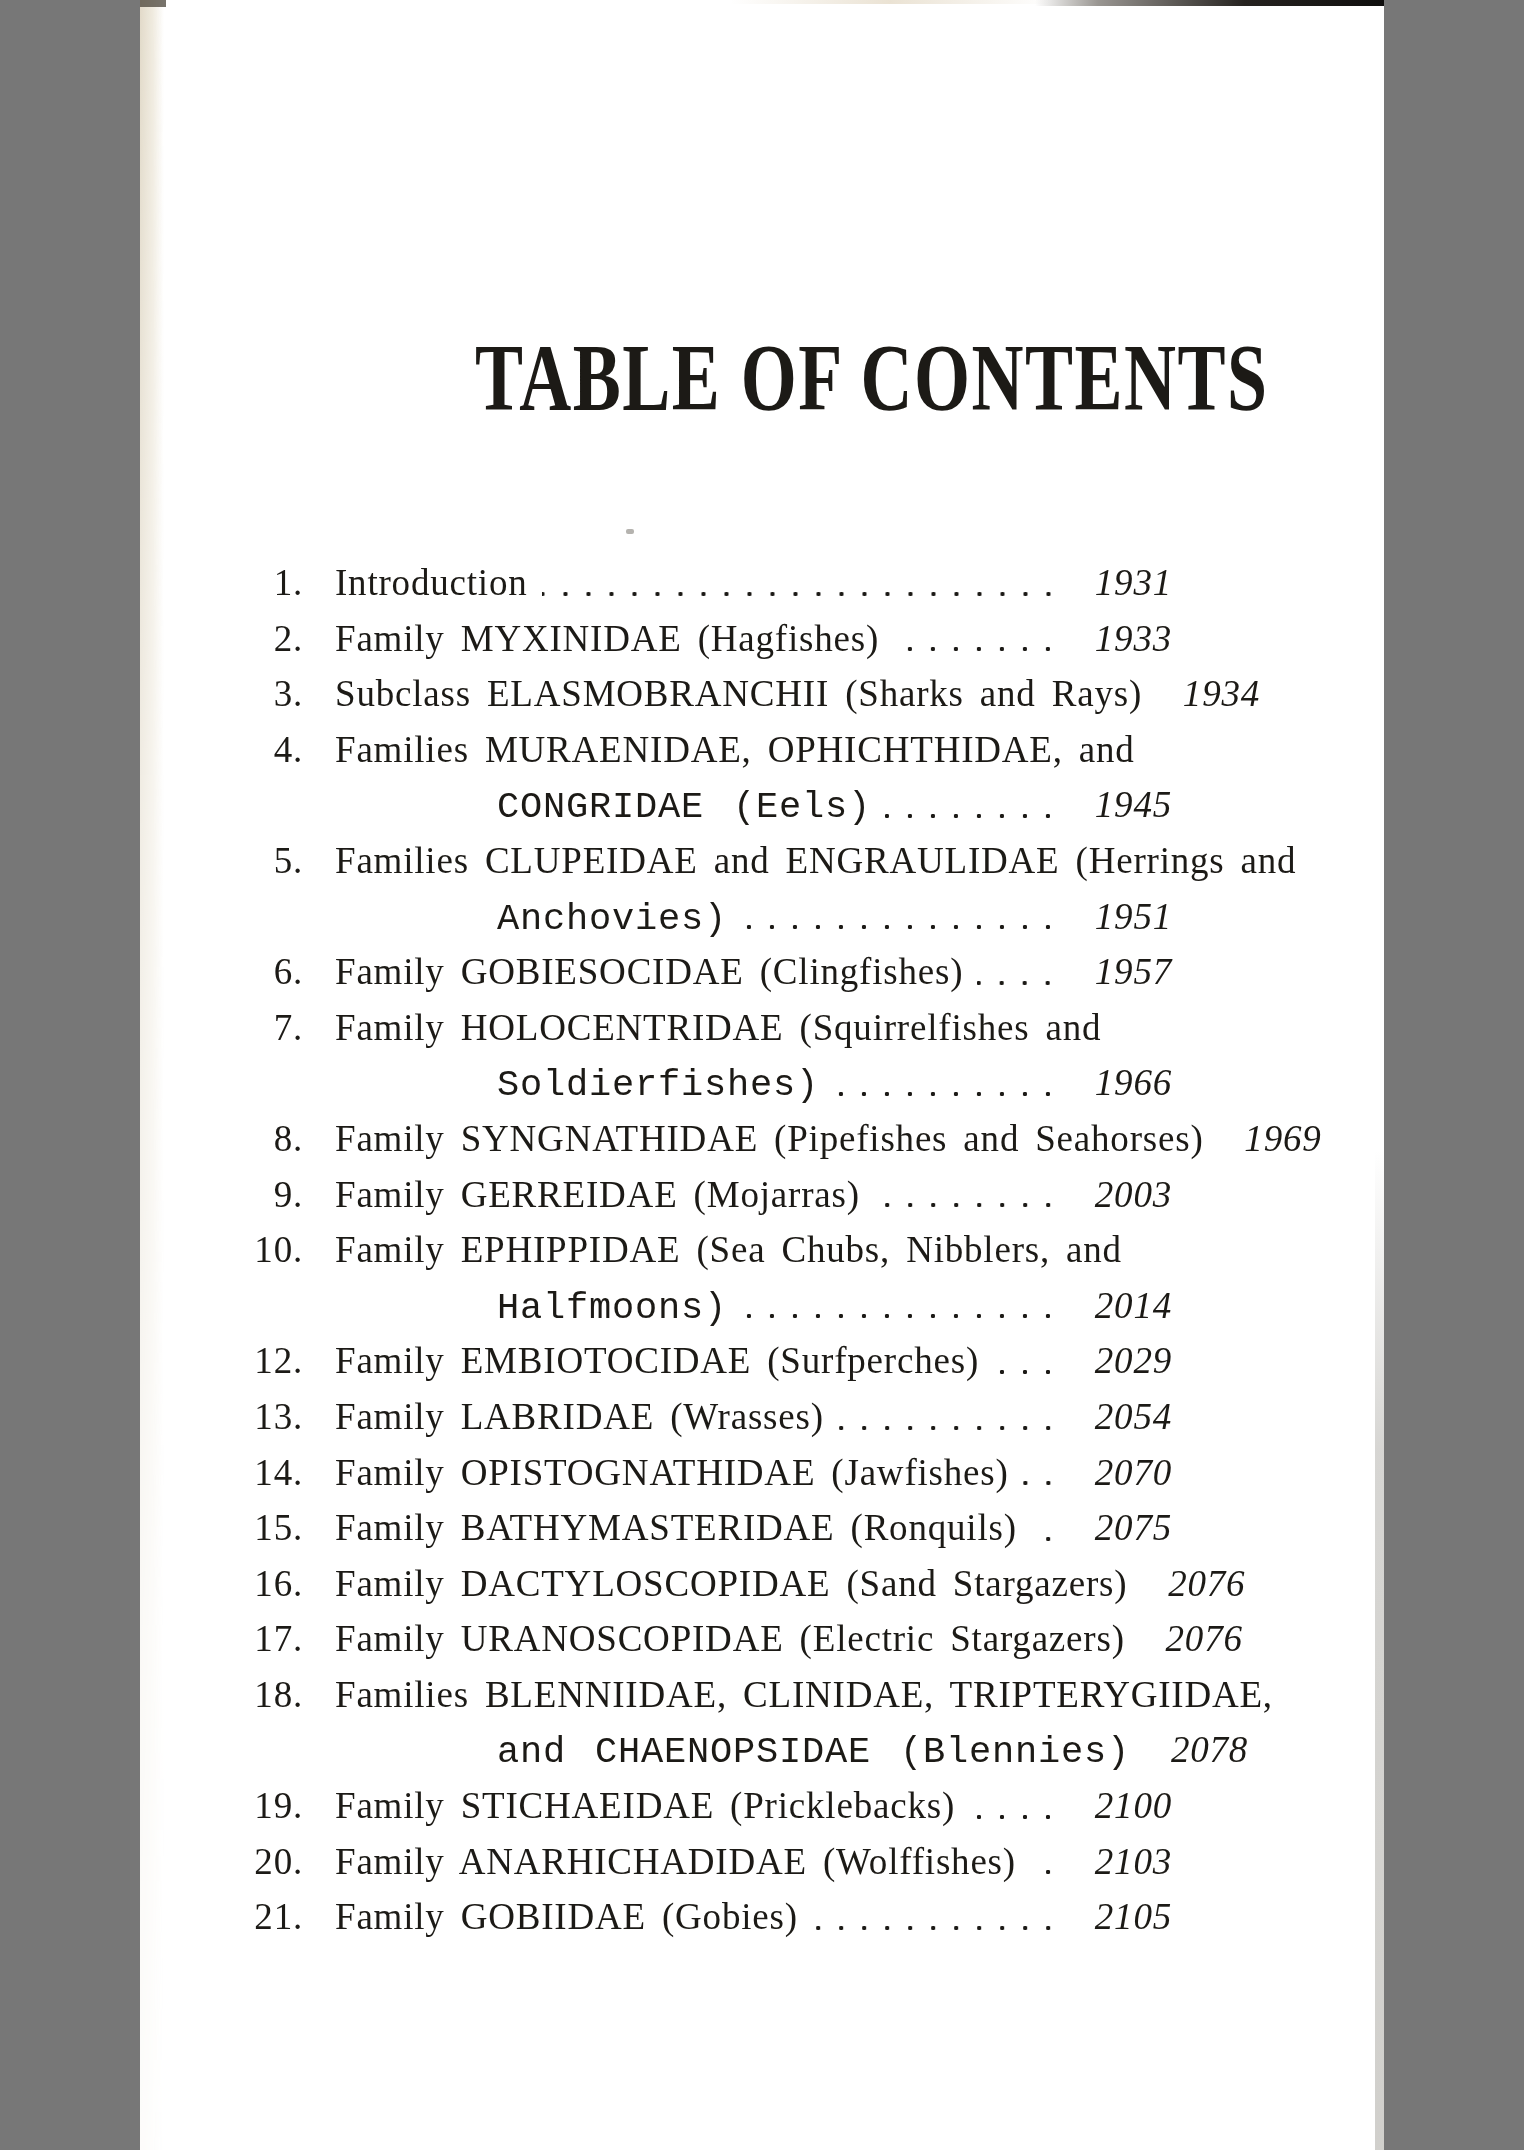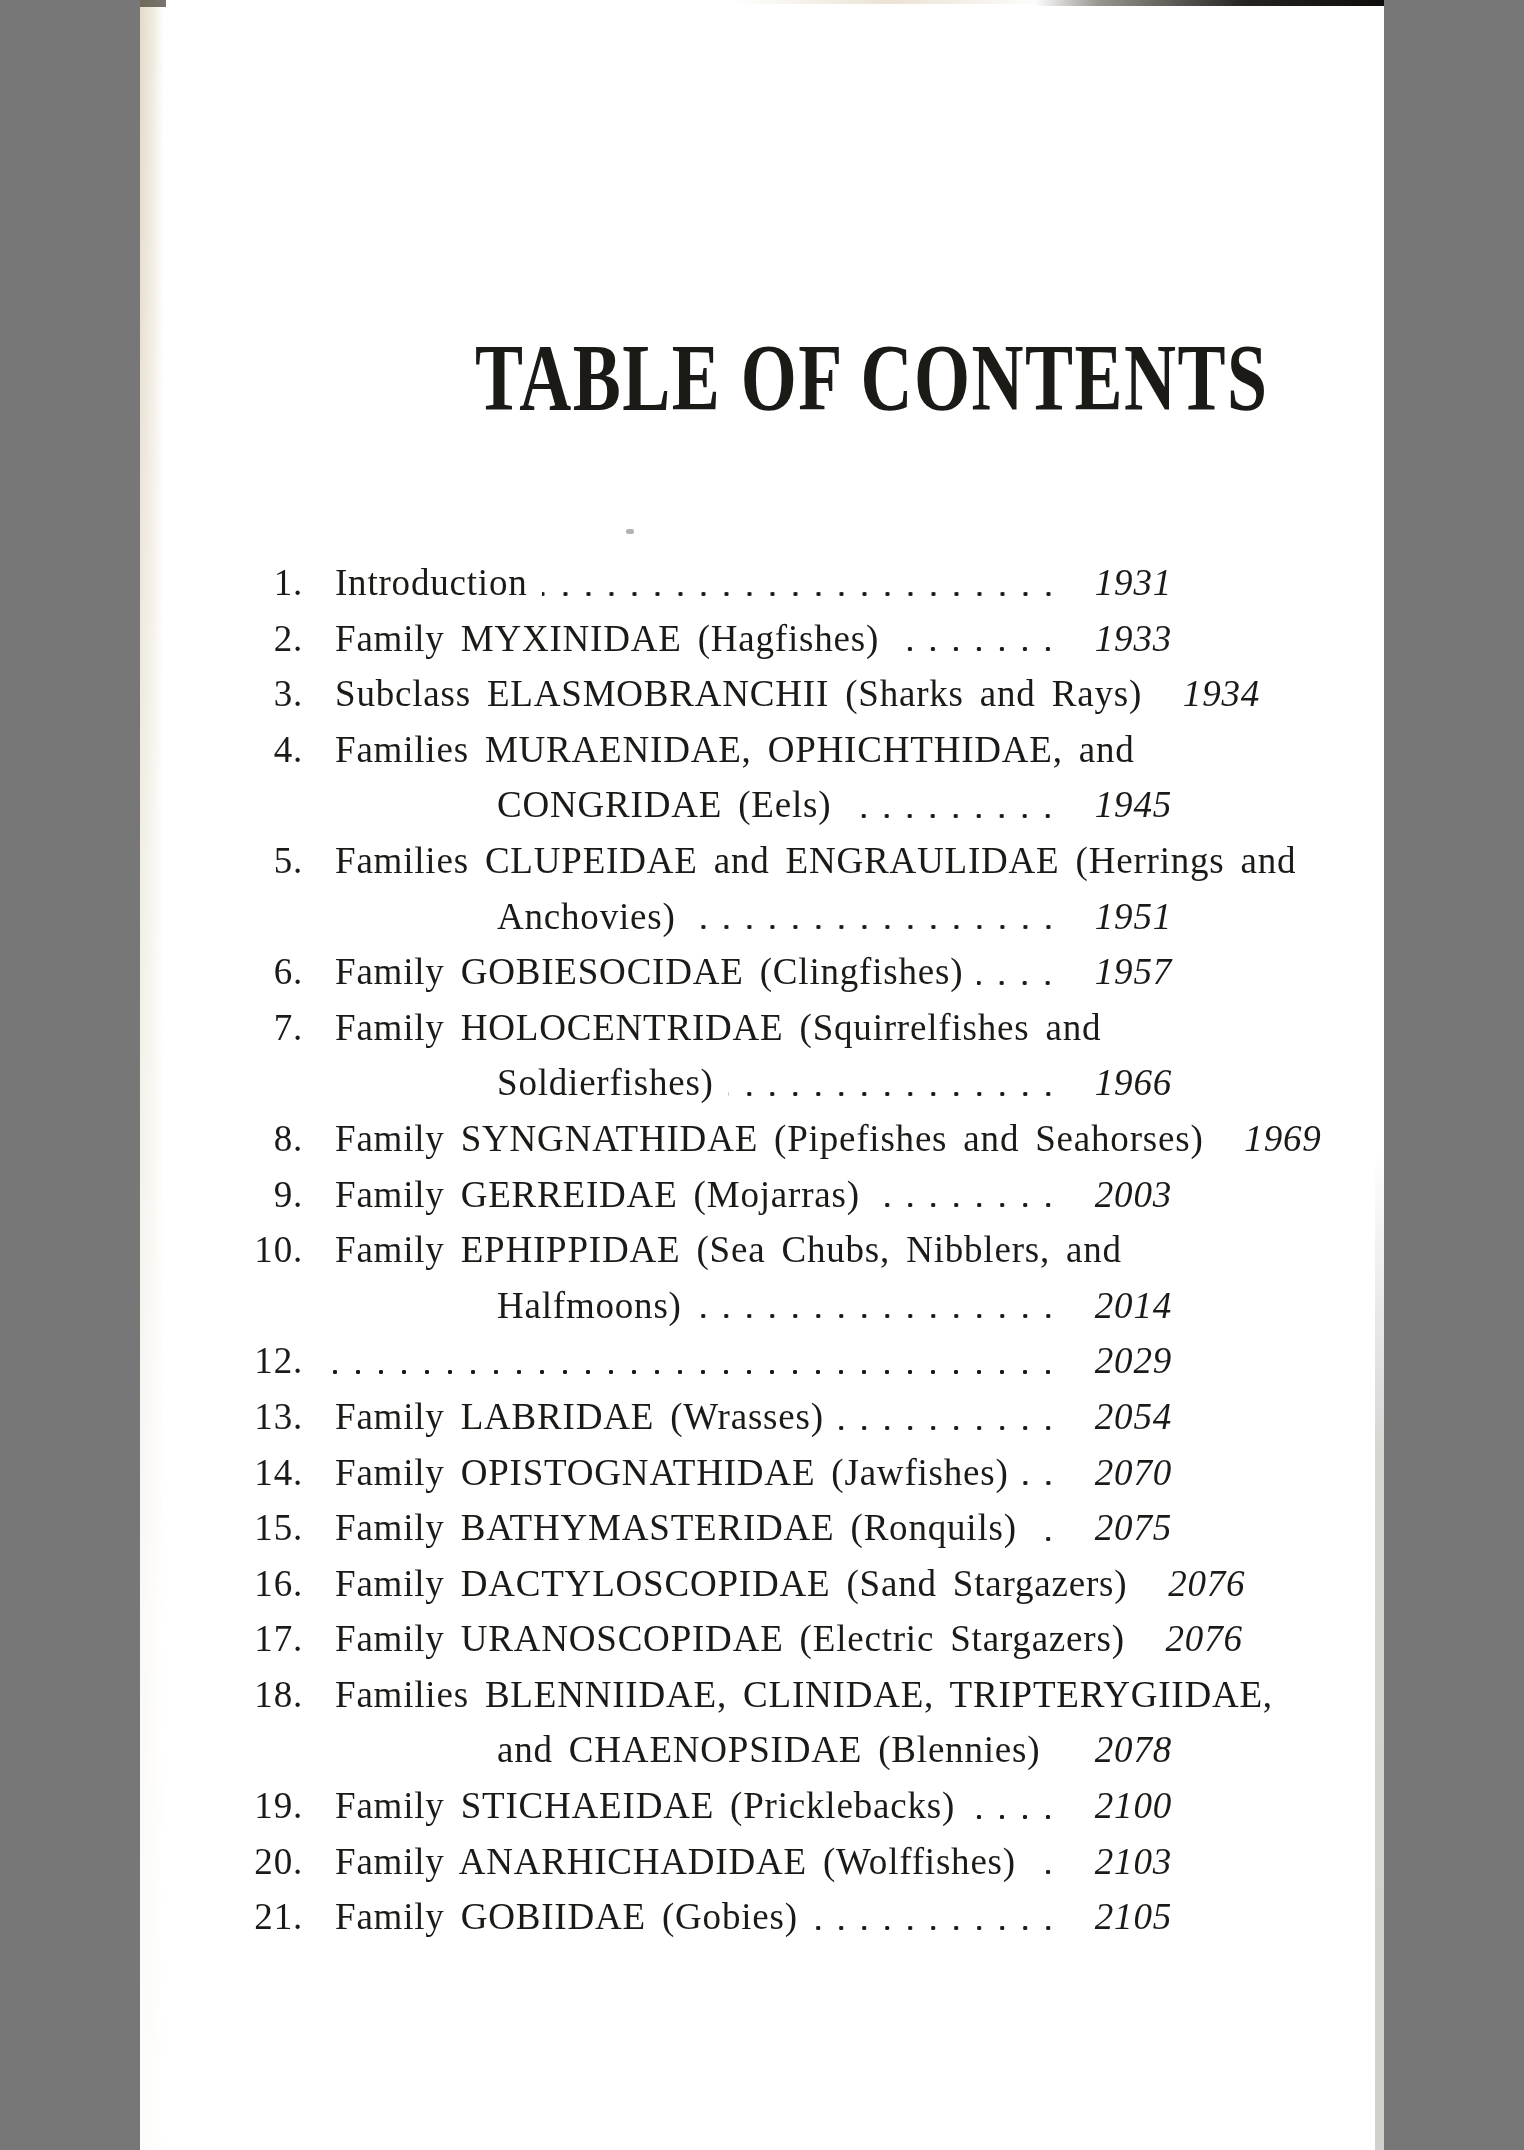--- a/index.html
+++ b/index.html
@@ -59,21 +59,21 @@
     position: absolute; left: 0; top: 555px; right: 212px;
   }
   .row {
     display: flex; align-items: baseline;
     height: 55.6px; line-height: 55.6px;
     font-size: 37px; letter-spacing: 0.8px; word-spacing: 6px;
     white-space: nowrap;
   }
   .num  { flex: none; width: 163px; text-align: right; }
   .txt  { margin-left: 32px; }
-  .row.indent .txt { padding-left: 162px; }
+  .row.indent .txt { padding-left: 162px; font-family: Liberation Mono, monospace; }
   .leader {
     flex: 1 1 auto; align-self: flex-end;
     height: 8px; margin: 0 12px 13px 14px;
     background-image: radial-gradient(circle at 3px 4px, #1c1a16 1.9px, rgba(0,0,0,0) 2.5px);
     background-size: 23px 8px;
     background-repeat: repeat-x;
     background-position: right bottom;
   }
   .row.noleader .leader { background: none; }
   .pageno { flex: none; min-width: 92px; text-align: right; font-style: italic; }
@@ -173,20 +173,21 @@
       <span class="pageno"></span>
     </div>
       <div class="row indent">
       <span class="num"></span>
       <span class="txt">Halfmoons)</span>
       <span class="leader"></span>
       <span class="pageno">2014</span>
     </div>
       <div class="row">
       <span class="num">12.</span>
+      <span class="txt">Family EMBIOTOCIDAE (Surfperches)</span>
       <span class="leader"></span>
       <span class="pageno">2029</span>
     </div>
       <div class="row">
       <span class="num">13.</span>
       <span class="txt">Family LABRIDAE (Wrasses)</span>
       <span class="leader"></span>
       <span class="pageno">2054</span>
     </div>
       <div class="row">

